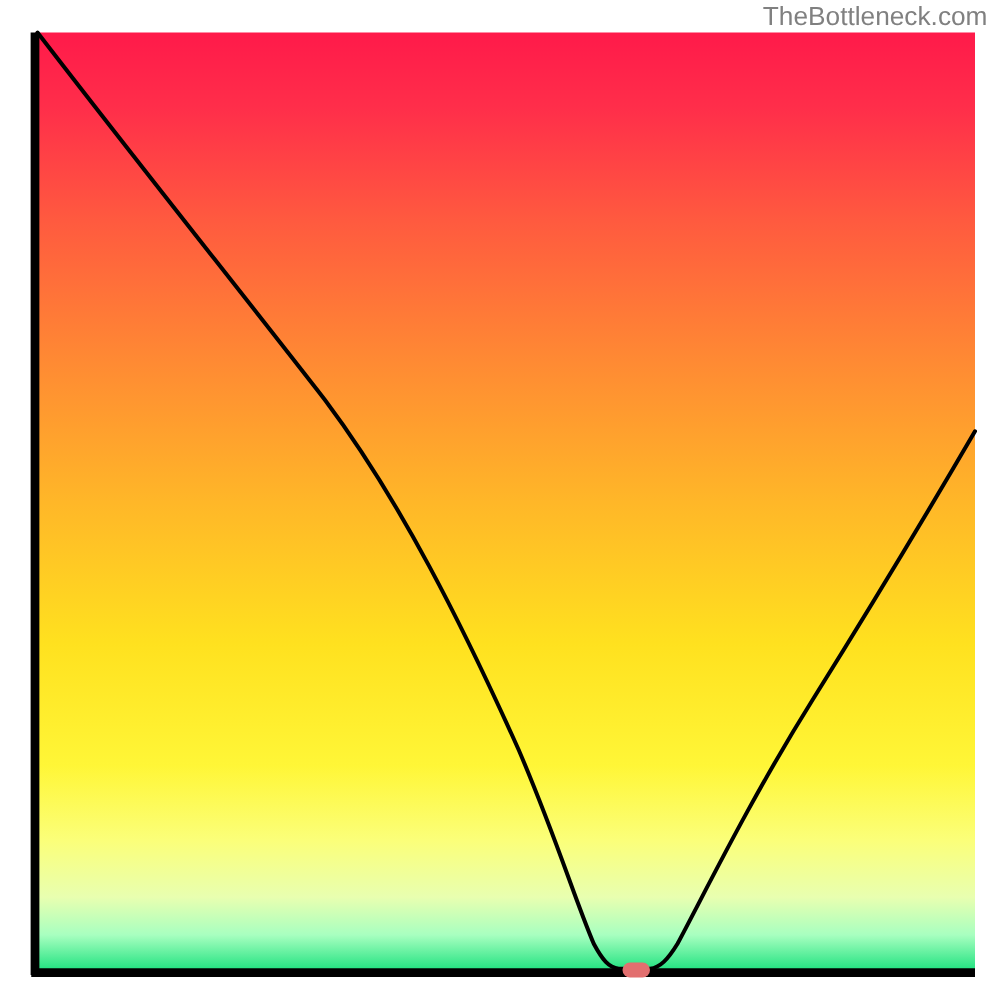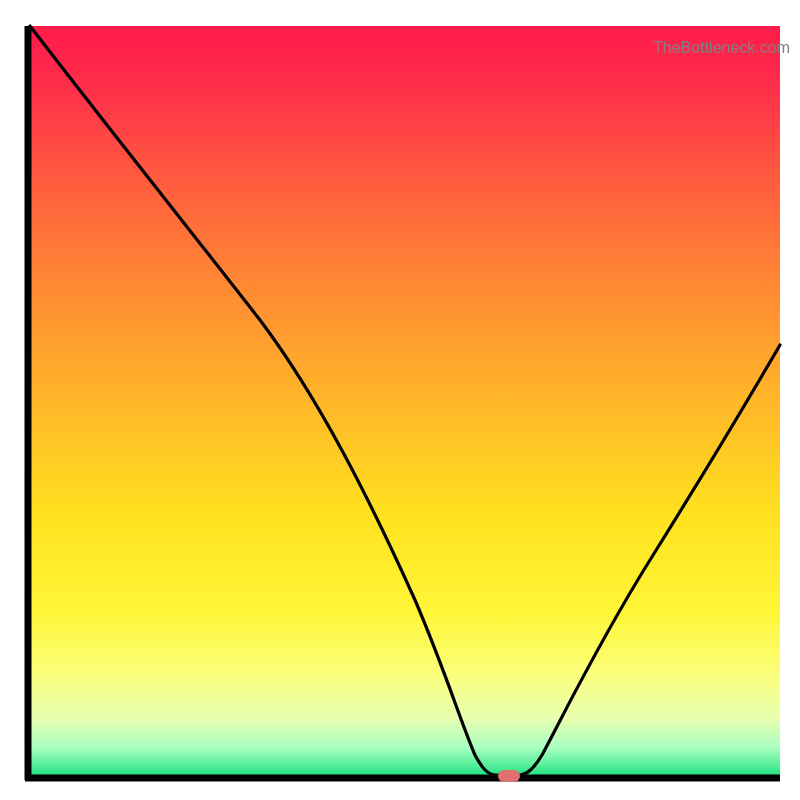--- a/index.html
+++ b/index.html
@@ -12,25 +12,24 @@
   }
   .container {
     position: relative;
     width: 800px;
     height: 800px;
   }
   .watermark {
     position: absolute;
     top: 2px;
     right: 10px;
-    font-size: 16px;
+    font-size: 21px;
     color: #808080;
     font-family: Arial, Helvetica, sans-serif;
     z-index: 10;
-    margin-top: 37px;
   }
   svg.chart {
     position: absolute;
     left: 0;
     top: 0;
   }
 </style>
 </head>
 <body>
 <div class="container">

